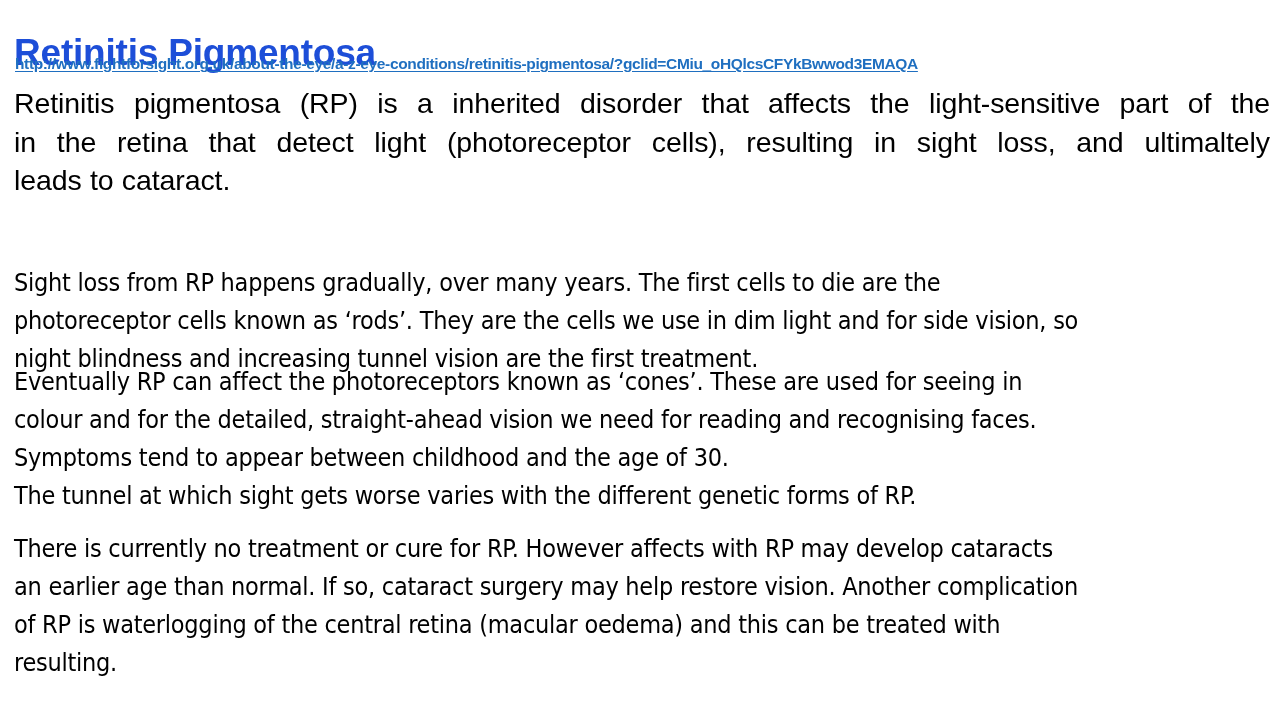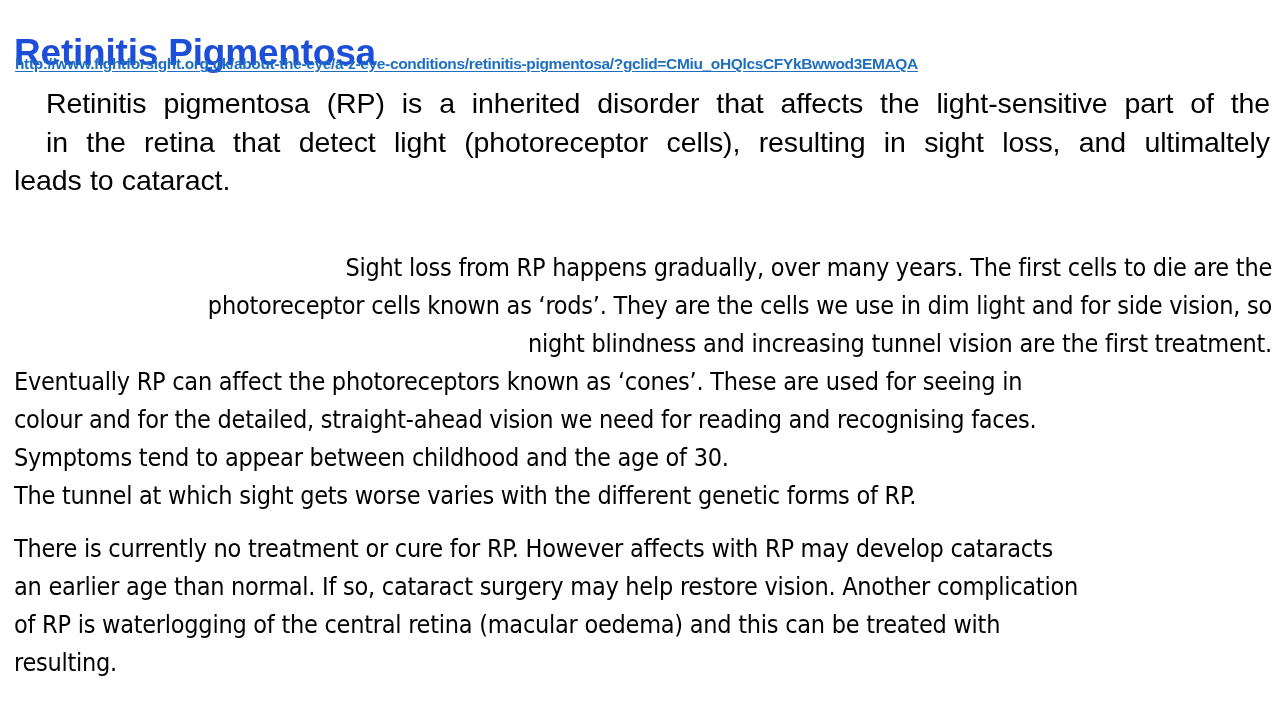--- a/index.html
+++ b/index.html
@@ -82,37 +82,36 @@
   
   .para-narrow {
     width: 1258px;
     font-family: "DejaVu Sans Condensed", "Liberation Sans", sans-serif;
     font-size: 25px;
     line-height: 38px;
     letter-spacing: -0.25px;
     text-align: left;
   }
 
-  .para-rods    { top: 249px; text-align: right; }
+  .para-rods    { top: 264px; }
   .para-cones   { top: 363px; }
   .para-treat   { top: 530px; }
 
   .para-narrow .tline {
     display: block;
     white-space: nowrap;
   }
 
   .para-intro .tline {
     display: block;
   }
   
   .para-intro .tline.justify {
     text-align: justify;
     text-align-last: justify;
-    margin-left: 32px;
   }
   .para-intro .tline.last {
     text-align: left;
     text-align-last: left;
   }
 </style>
 </head>
 <body>
 
 <div class="slide">

